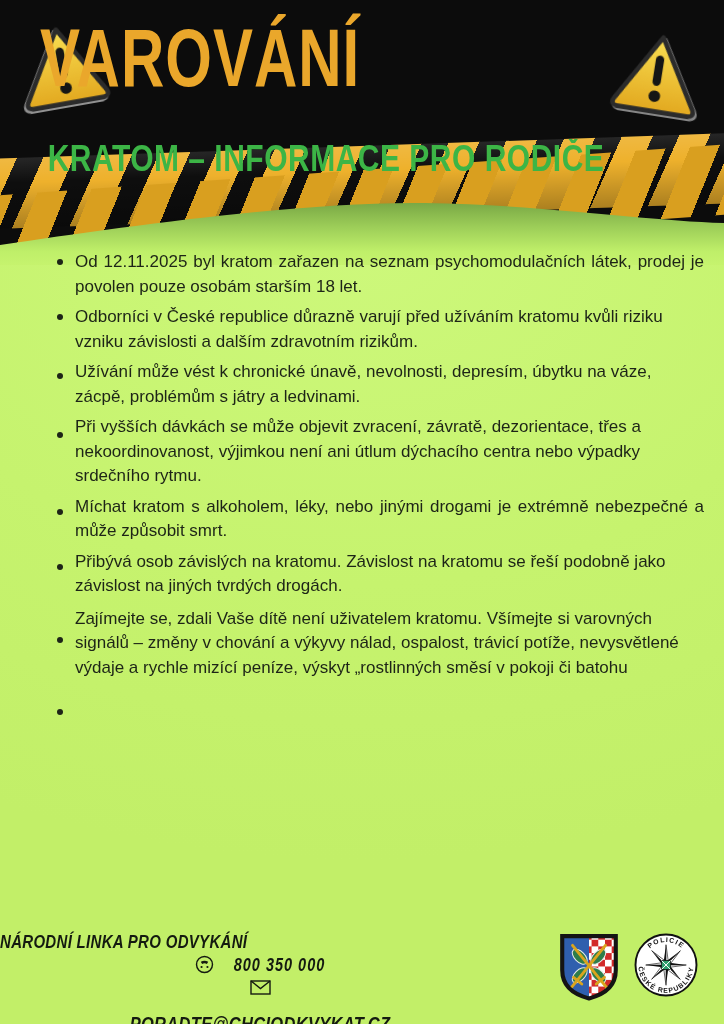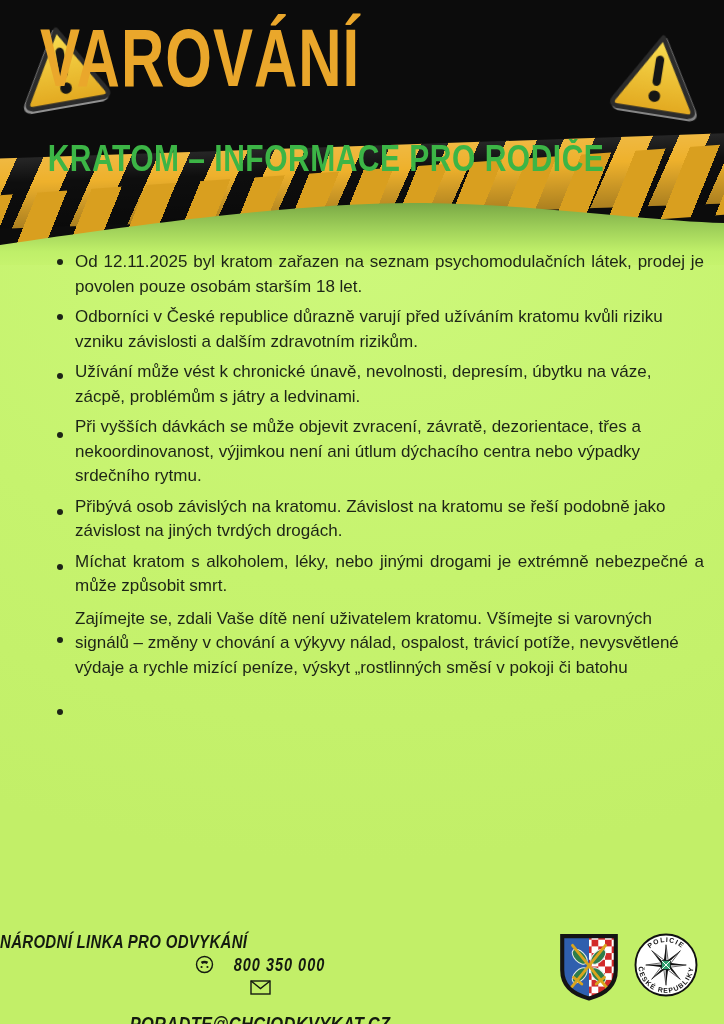--- a/index.html
+++ b/index.html
@@ -118,27 +118,27 @@
       <p>Odborníci v České republice důrazně varují před užíváním kratomu kvůli riziku vzniku závislosti a dalším zdravotním rizikům.</p>
     </div>
     <div class="item">
       <span class="dot d13"></span>
       <p>Užívání může vést k chronické únavě, nevolnosti, depresím, úbytku na váze, zácpě, problémům s játry a ledvinami.</p>
     </div>
     <div class="item">
       <span class="dot d17"></span>
       <p>Při vyšších dávkách se může objevit zvracení, závratě, dezorientace, třes a nekoordinovanost, výjimkou není ani útlum dýchacího centra nebo výpadky srdečního rytmu.</p>
     </div>
-    <div class="item">
-      <span class="dot d14"></span>
-      <p>Přibývá osob závislých na kratomu. Závislost na kratomu se řeší podobně jako závislost na jiných tvrdých drogách.</p>
-    </div>
     <div class="item just">
       <span class="dot d14"></span>
       <p>Míchat kratom s alkoholem, léky, nebo jinými drogami je extrémně nebezpečné a může způsobit smrt.</p>
+    </div>
+    <div class="item">
+      <span class="dot d14"></span>
+      <p>Přibývá osob závislých na kratomu. Závislost na kratomu se řeší podobně jako závislost na jiných tvrdých drogách.</p>
     </div>
     <div class="item gap-lg">
       <span class="dot d30"></span>
       <p>Zajímejte se, zdali Vaše dítě není uživatelem kratomu. Všímejte si varovných signálů – změny v chování a výkyvy nálad, ospalost, trávicí potíže, nevysvětlené výdaje a rychle mizící peníze, výskyt „rostlinných směsí v pokoji či batohu</p>
     </div>
     <div class="item lone">
       <span class="dot d9"></span>
     </div>
   </main>
 

